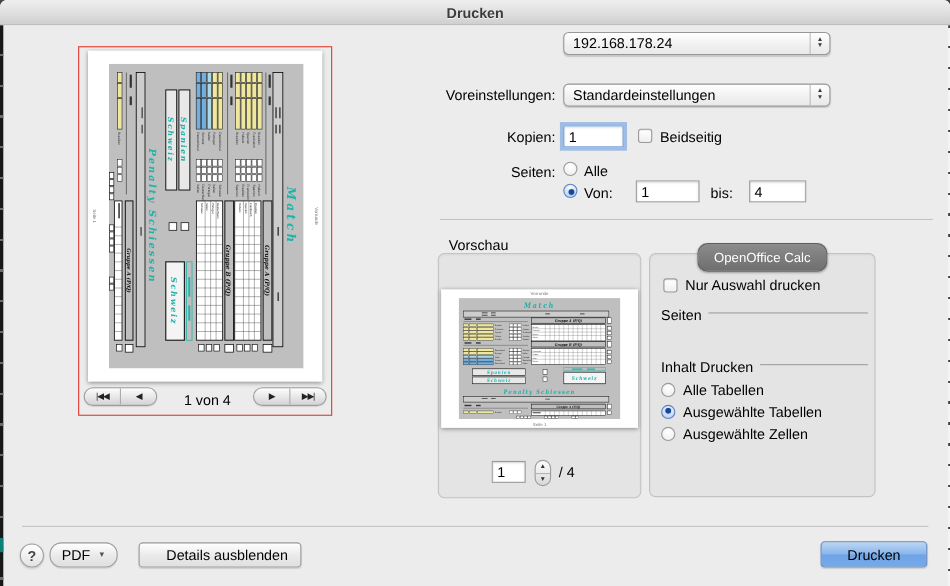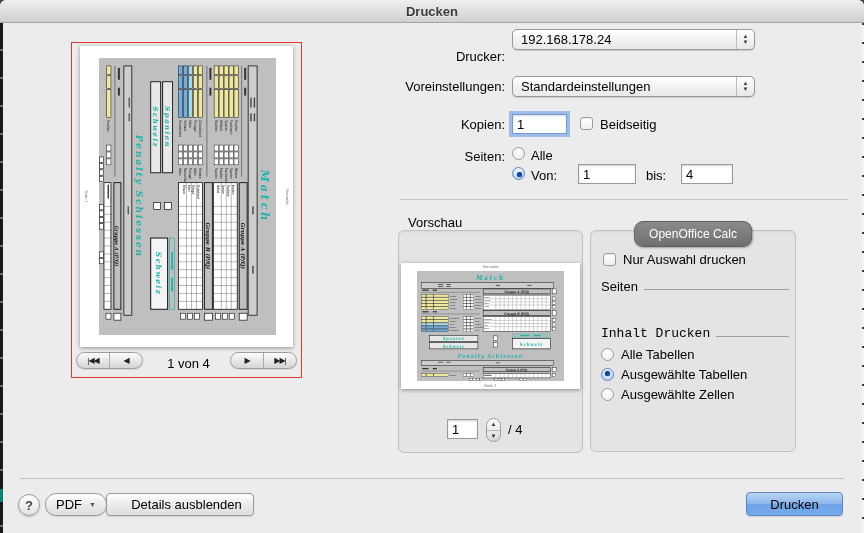--- a/index.html
+++ b/index.html
@@ -64,21 +64,21 @@
   .hsep { position:absolute; height:1px; background:#c3c3c3; }
 
   .panel { position:absolute; border:1px solid #c2c2c2; border-radius:6px; background:#e4e4e4;
     box-shadow:inset 0 1px 2px rgba(0,0,0,.05); }
   .darktab { position:absolute; left:50%; transform:translateX(-50%); top:-10px; height:19px;
     padding:12px 14px; border:1px solid #5e5e5e; border-radius:9px;
     background:linear-gradient(#8b8b8b,#6f6f6f); box-shadow:0 1px 2px rgba(0,0,0,.3);
     display:flex; align-items:center; font-size:12px; color:#fff; white-space:nowrap; }
   .crow { position:absolute; display:flex; align-items:center; gap:7px; font-size:13px; color:#000; }
   .crow .chk, .crow .radio { position:static; flex:0 0 auto; }
-  .grp { position:absolute; display:flex; align-items:center; gap:6px; font-size:13px; color:#000; }
+  .grp { position:absolute; display:flex; align-items:flex-start; gap:6px; font-size:13px; color:#000; }
   .grp .line { flex:1; height:1px; background:#9f9f9f; margin-top:5px; }
 
   .redbox { position:absolute; left:71px; top:42px; width:231px; height:336px; border:1px solid #e0392f; }
   .page { position:absolute; background:#fff; box-shadow:0 1px 4px rgba(0,0,0,.4); }
   .rot { position:absolute; left:0; top:0; width:301px; height:214px;
     transform-origin:0 0; transform:rotate(90deg) translateY(-214px); }
   .tinyhdr { position:absolute; width:100%; text-align:center; font-size:4px; color:#777; }
   .sheet-slot svg { display:block; }
 </style>
 </head>
@@ -361,21 +361,20 @@
     <div class="seg" style="left:158px; top:309px;">
       <div>
           <span>▶</span>
         </div>
       <div>
           <span>▶▶|</span>
         </div>
     </div>
   </div>
 
-  <div class="rlbl" style="left:305px; top:49px;">Drucker:</div>
   <div class="popup" style="left:512px; top:29px; width:243px;">
     <span class="val">192.168.178.24</span>
     <span class="arrows">
       <span>▲</span>
         <span>▼</span>
     </span>
   </div>
 
   <div class="rlbl" style="left:305px; top:79px;">Voreinstellungen:</div>
   <div class="popup" style="left:512px; top:76px; width:243px;">
@@ -676,21 +675,21 @@
       <span>OpenOffice Calc</span>
     </div>
     <div class="crow" style="left:12px; top:21px;">
       <span class="chk"></span>
       <span>Nur Auswahl drucken</span>
     </div>
     <div class="grp" style="left:10px; top:48px; width:188px;">
       <span>Seiten</span>
       <span class="line"></span>
     </div>
-    <div class="grp" style="left:10px; top:95px; width:188px;font-family:Liberation Mono, monospace;">
+    <div class="grp" style="left:10px; top:95px; width:188px;">
       <span>Inhalt Drucken</span>
       <span class="line"></span>
     </div>
     <div class="crow" style="left:10px; top:116px;">
       <span class="radio"></span>
       <span>Alle Tabellen</span>
     </div>
     <div class="crow" style="left:10px; top:136px;">
       <span class="radio sel"></span>
       <span>Ausgewählte Tabellen</span>
@@ -702,19 +701,19 @@
   </div>
 
   <div class="hsep" style="left:20px; top:478px; width:824px;"></div>
   <div class="help" style="left:18px; top:494px;">
     <span>?</span>
   </div>
   <div class="btn" style="left:45px; top:493px; width:62px; gap:7px;border-radius:11px;">
     <span>PDF</span>
     <span style="font-size:7px; color:#555;">▼</span>
   </div>
-  <div class="btn" style="left:106px; top:493px; width:148px;padding-left:13px;">
+  <div class="btn" style="left:126px; top:493px; width:148px;padding-left:13px;">
     <span>Details ausblenden</span>
   </div>
   <div class="btn default" style="left:746px; top:492px; width:97px; height:24px;">
     <span>Drucken</span>
   </div>
 </div>
 
 </body></html>

